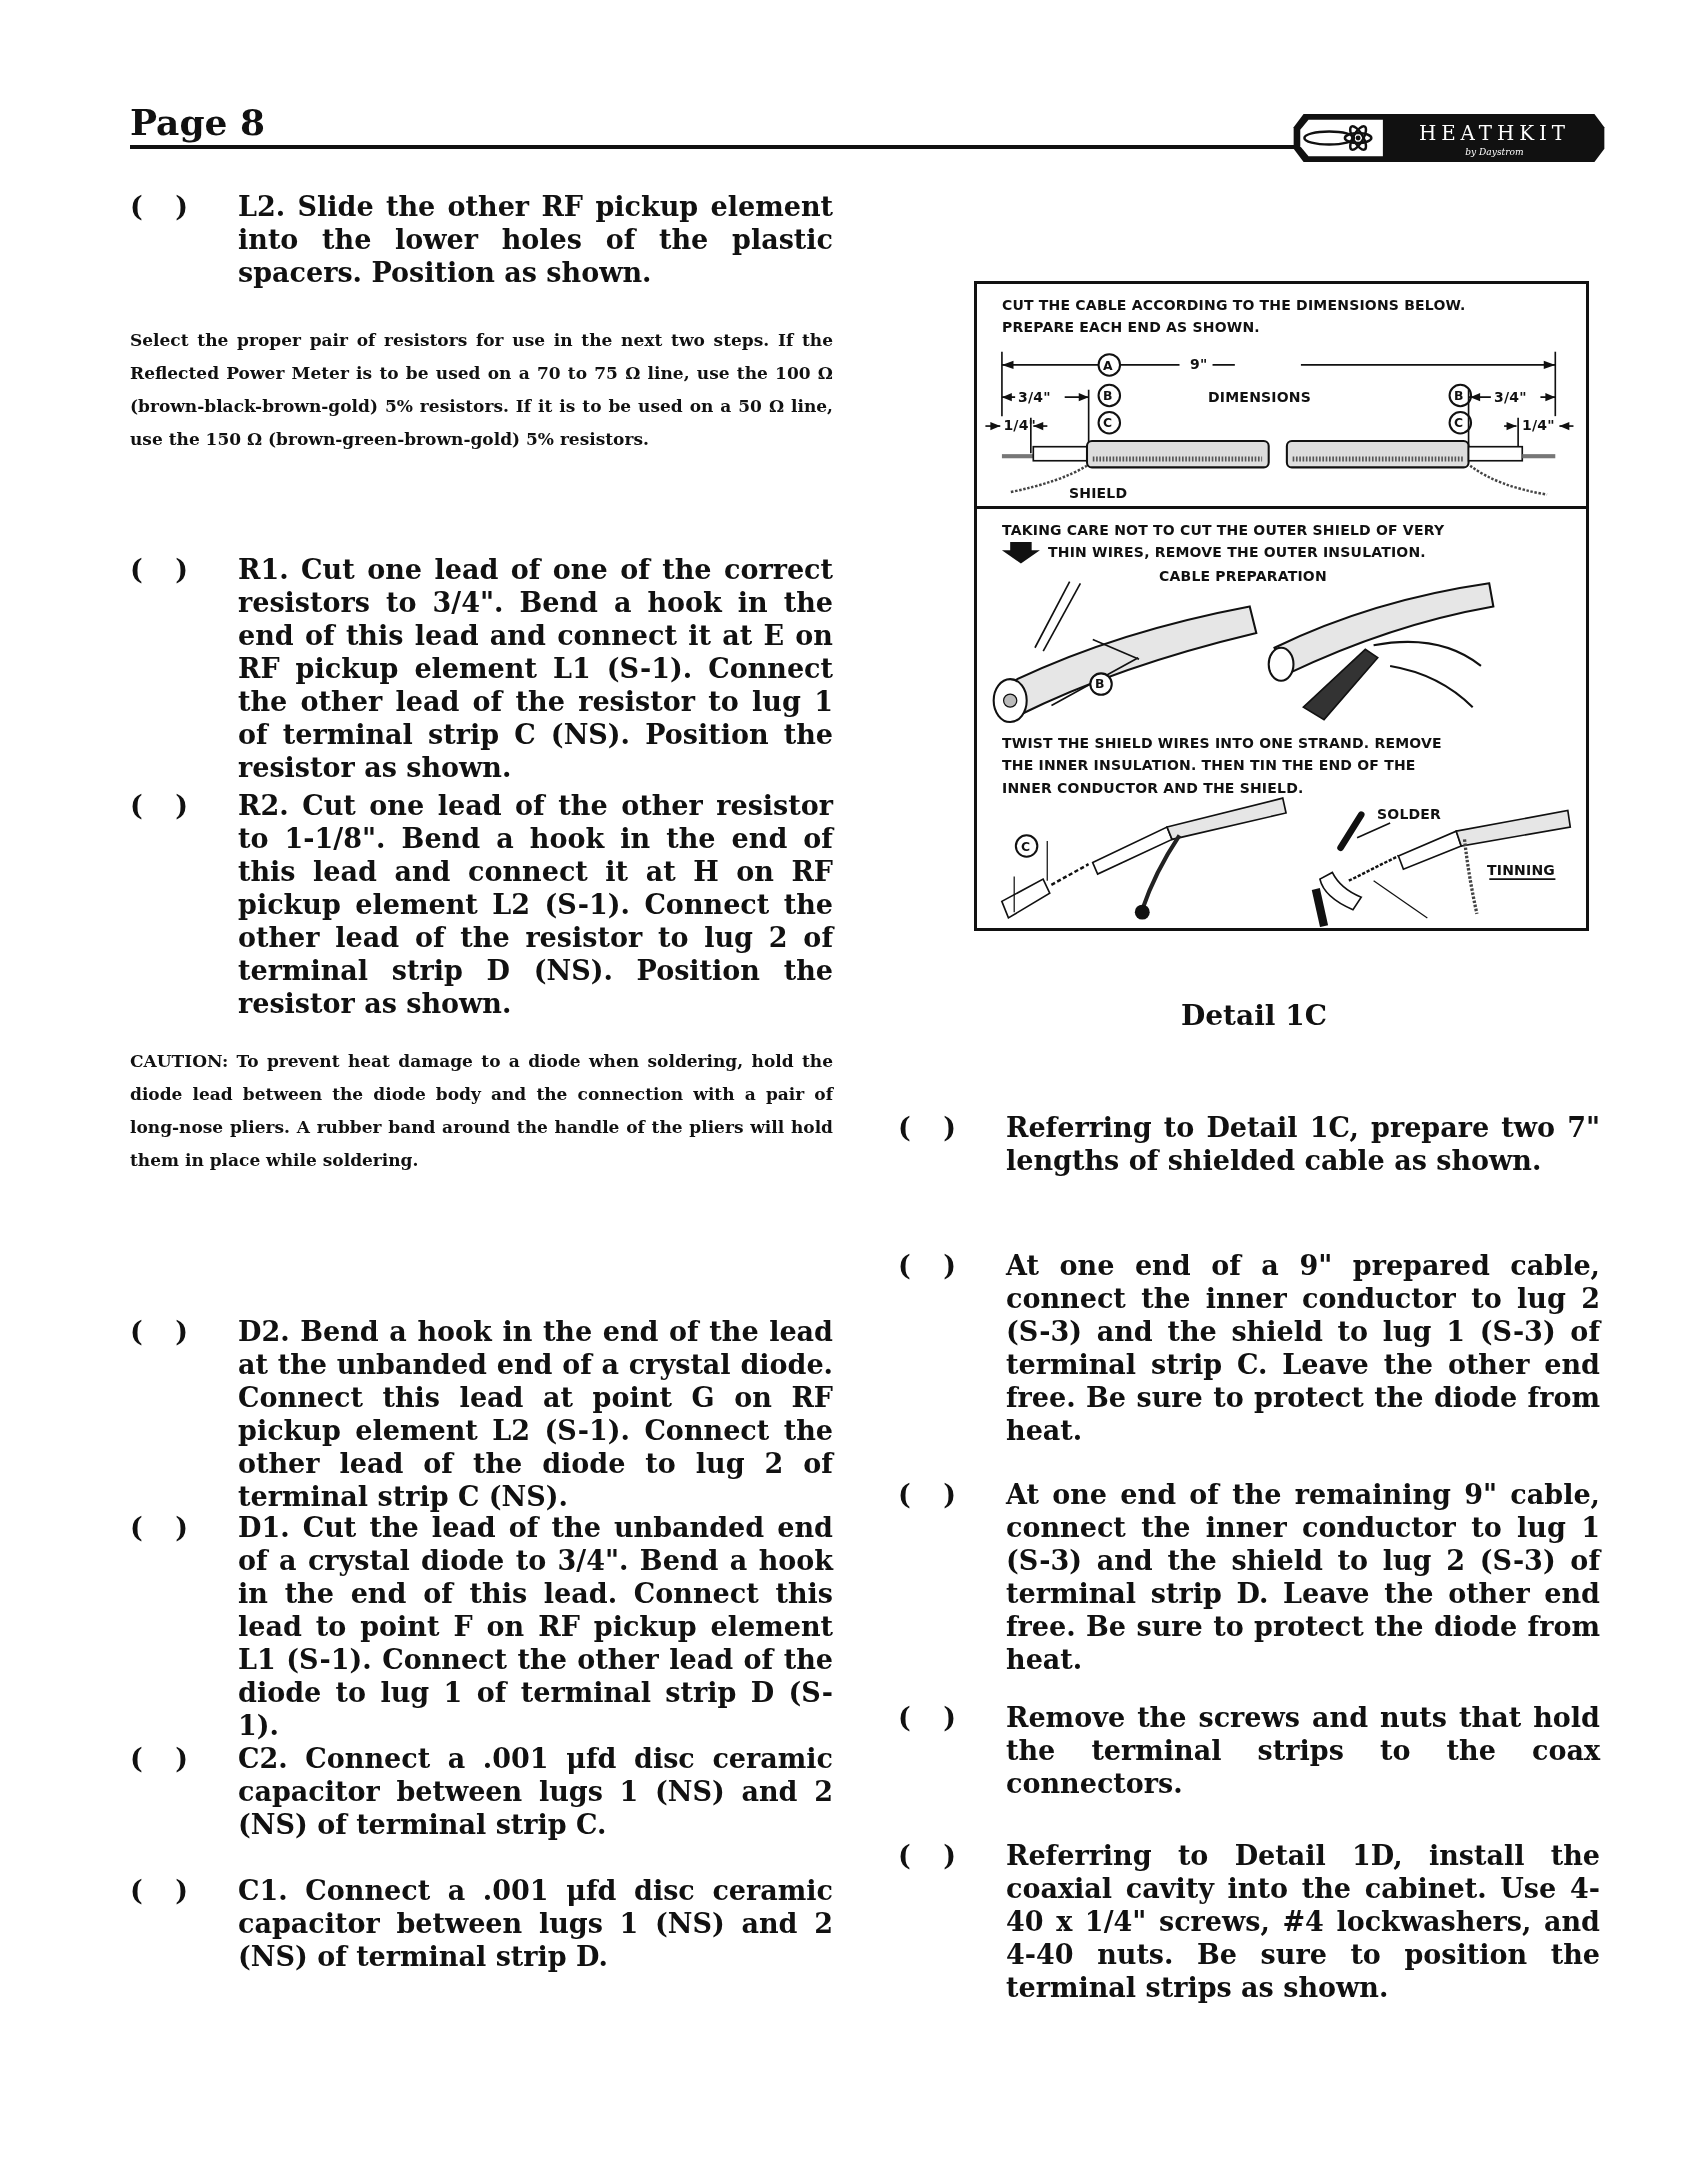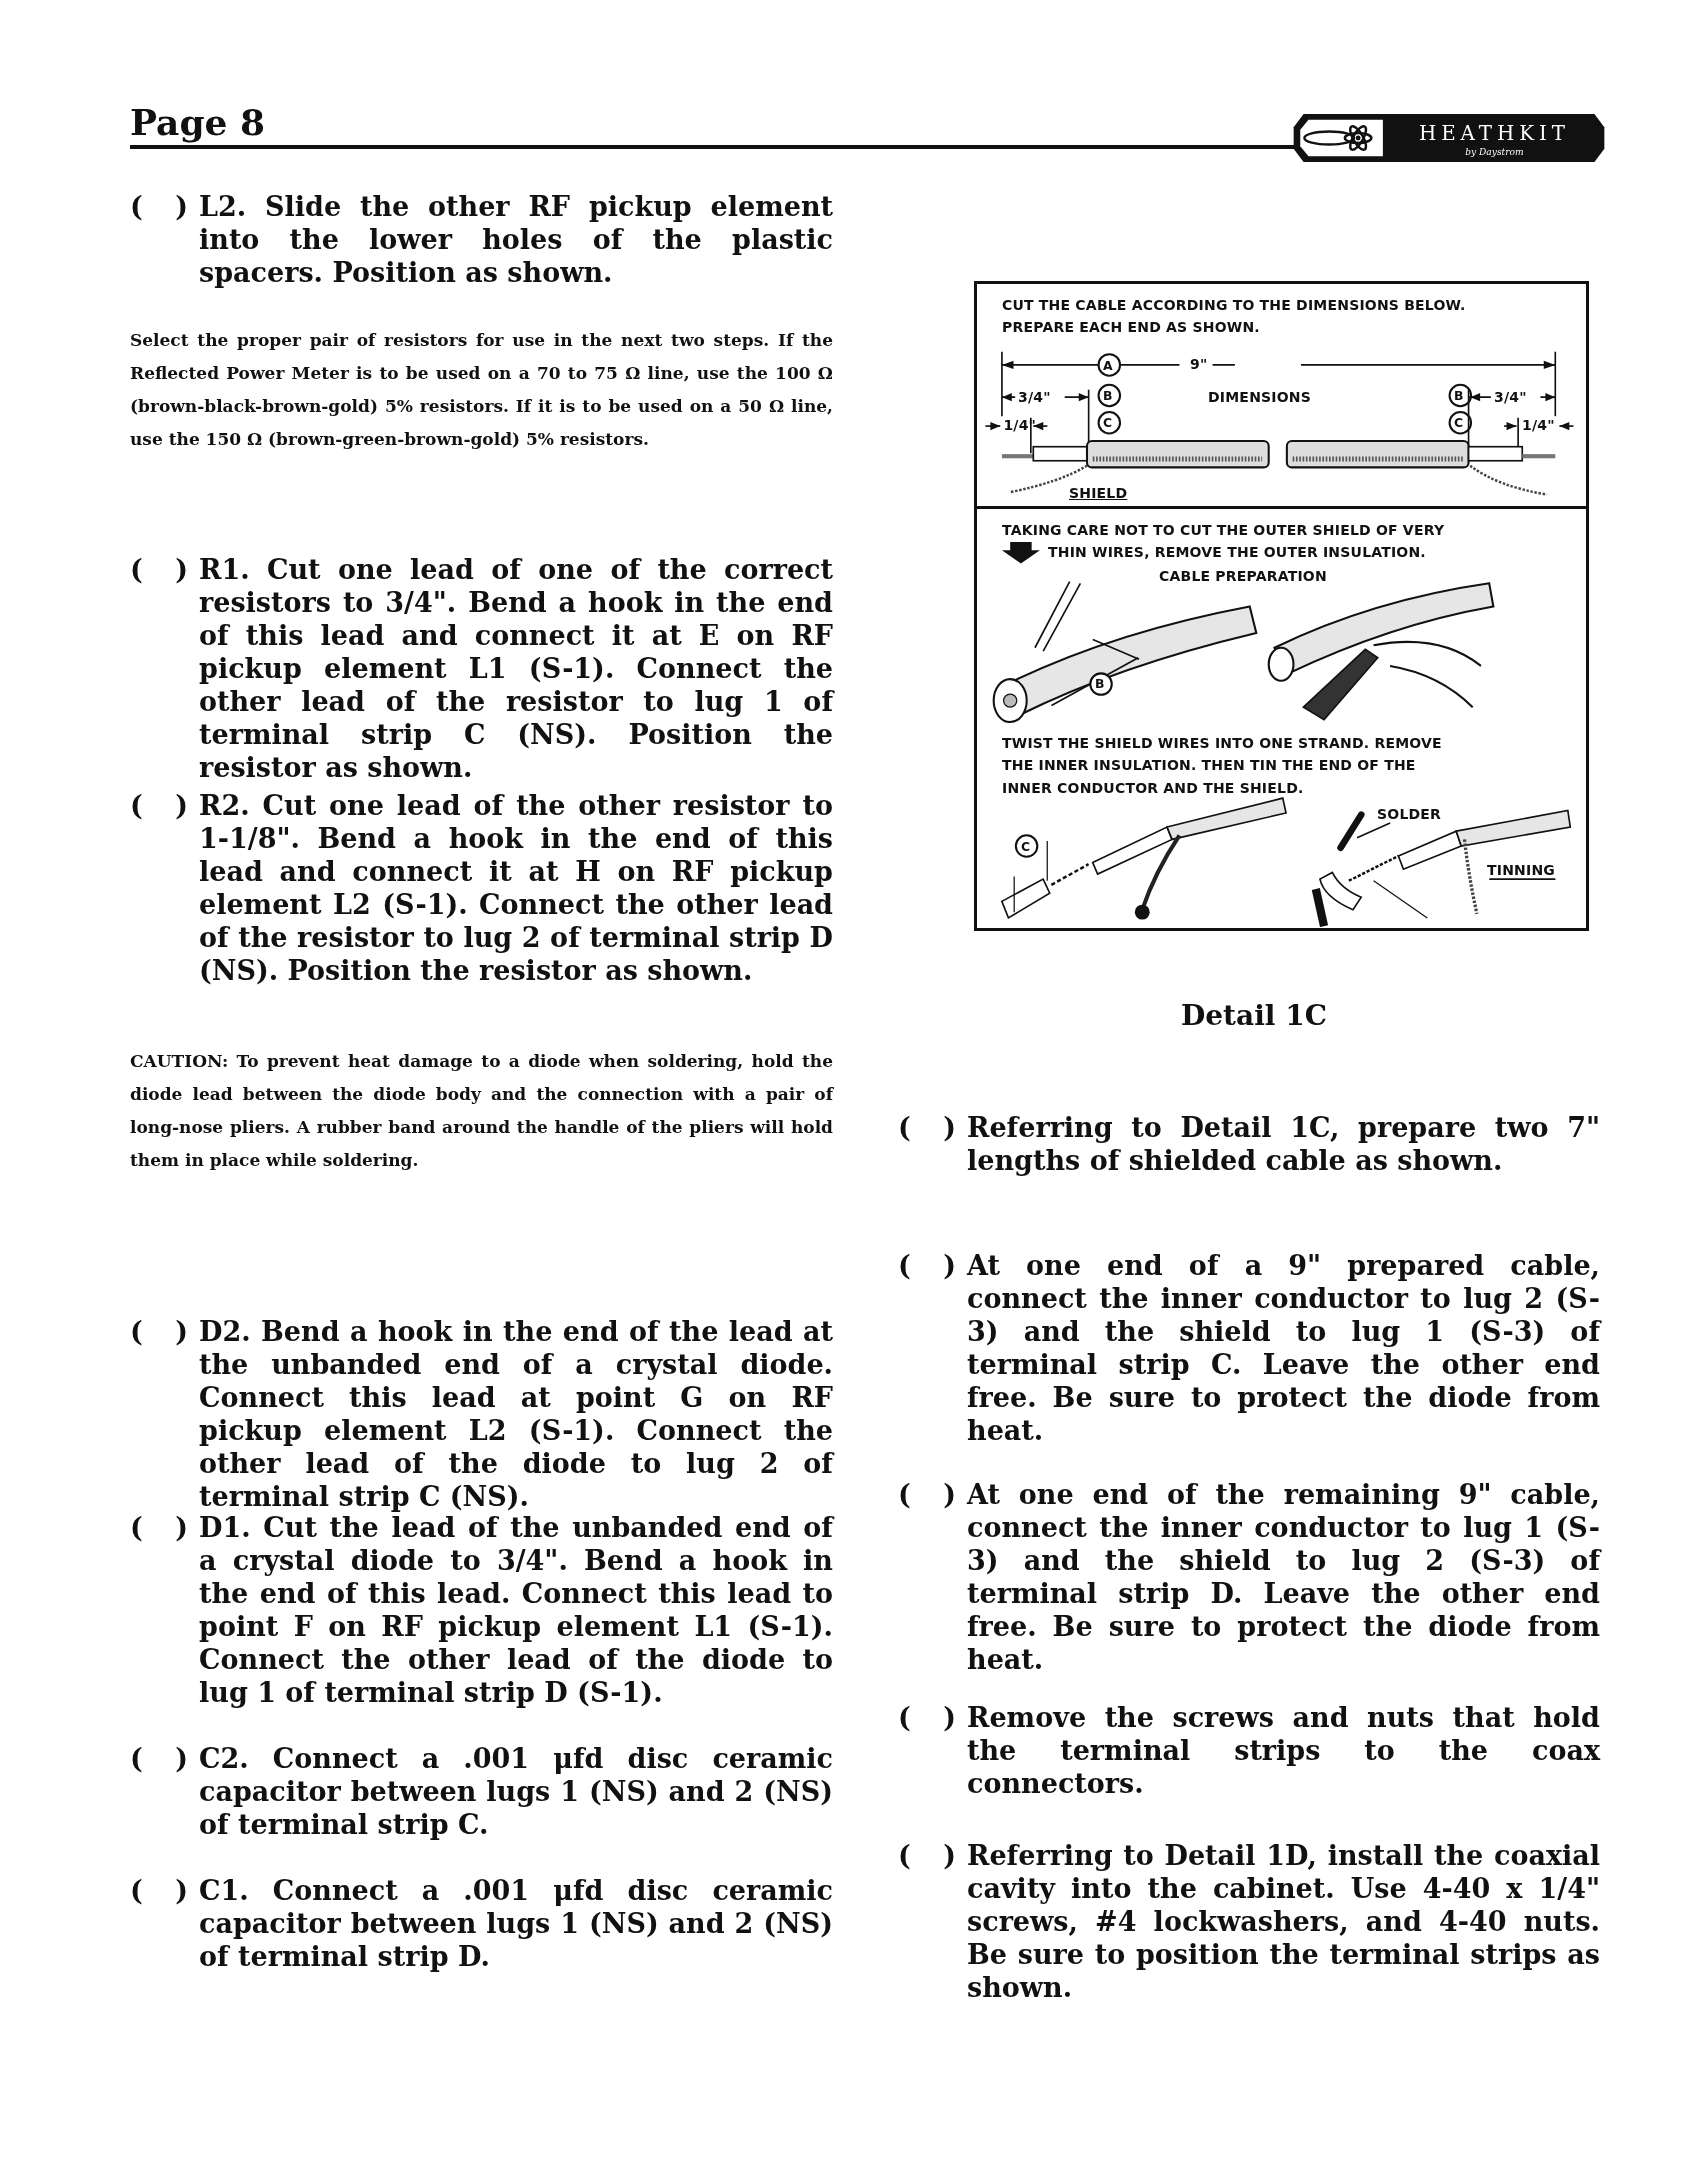--- a/index.html
+++ b/index.html
@@ -3,21 +3,21 @@
 <meta charset="utf-8">
 <style>
   html, body { margin:0; padding:0; background:#ffffff; }
   body { width:1703px; height:2172px; position:relative; overflow:hidden; color:#111; font-family:"DejaVu Serif", serif; }
   .abs { position:absolute; }
   .page-num { left:130px; top:101px; font-size:36px; font-weight:bold; letter-spacing:0px; }
   .rule { left:130px; top:145px; width:1172px; height:4.1px; background:#111; }
   .logo { left:1292px; top:109px; width:314px; height:58px; }
   .step { font-size:27px; line-height:33px; text-align:justify; font-weight:bold; }
   .step .paren { position:absolute; left:0; top:0; letter-spacing:11.6px; }
-  .step .body { margin-left:69px; display:block; }
+  .step .body { margin-left:108px; display:block; }
   .para { font-size:17px; line-height:33px; text-align:justify; font-weight:bold; }
   .col-left { left:130px; width:703px; }
   .col-right { left:898px; width:702px; }
   .figure { left:974px; top:281px; width:615px; height:650px; border:3.3px solid #111; box-sizing:border-box; }
   .fig-sec { position:absolute; left:0; width:100%; box-sizing:border-box; }
   .fig-sec.s1 { top:0; height:225px; border-bottom:3.3px solid #111; }
   .fig-sec.s2 { top:225px; height:223px;text-align:center; }
   .fig-sec.s3 { top:448px; height:195px; }
   .caps { font-family:"DejaVu Sans", sans-serif; font-weight:bold; font-size:14px; line-height:22px; letter-spacing:0.2px; position:absolute; }
   .caption { left:1181px; top:999px; font-size:28px; font-weight:bold; }
@@ -147,21 +147,21 @@
     <div class="caps" style="left:213px; top:69px;">9"</div>
     <div class="caps" style="left:126px; top:101px; font-size:12.4px;">B</div>
     <div class="caps" style="left:126px; top:128px; font-size:12.4px;">C</div>
     <div class="caps" style="left:477px; top:101px; font-size:12.4px;">B</div>
     <div class="caps" style="left:477px; top:128px; font-size:12.4px;">C</div>
     <div class="caps" style="left:231px; top:102px;">DIMENSIONS</div>
     <div class="caps" style="left:41px; top:102px;">3/4"</div>
     <div class="caps" style="left:26.4px; top:130px;">1/4"</div>
     <div class="caps" style="left:517px; top:102px;">3/4"</div>
     <div class="caps" style="left:545px; top:130px;">1/4"</div>
-    <div class="caps" style="left:92px; top:198px;text-decoration:underline;">SHIELD</div>
+    <div class="caps" style="left:92px; top:198px;">SHIELD</div>
   </div>
 
   <div class="fig-sec s2">
     <div class="caps" style="left:25px; top:10px;">TAKING CARE NOT TO CUT THE OUTER SHIELD OF VERY</div>
     <div class="caps" style="left:71px; top:32px;">THIN WIRES, REMOVE THE OUTER INSULATION.</div>
     <div class="caps" style="left:182px; top:56px;">CABLE PREPARATION</div>
     <svg class="abs" style="left:0; top:0;" width="609" height="223" viewBox="0 0 737 270">
       <polygon points="40,40 66,40 66,50 76,50 53,66 30,50 40,50" fill="#111"></polygon>
 
       <path d="M30 215 Q160 150 330 118 L338 150 Q170 190 50 250 Z" fill="#e6e6e6" stroke="#111" stroke-width="2.5"></path>

